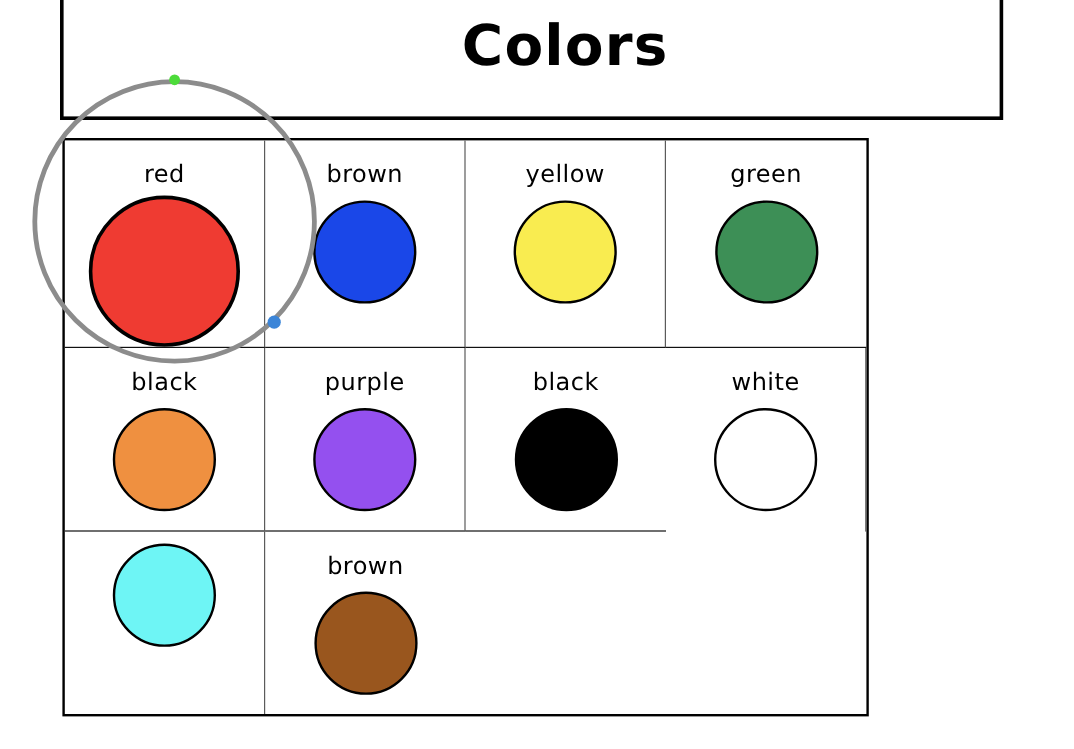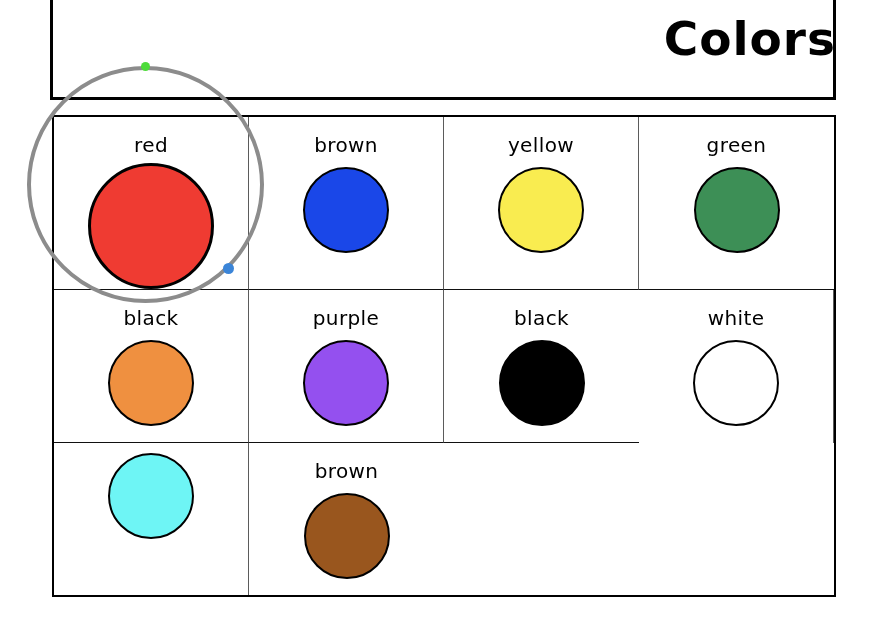--- a/index.html
+++ b/index.html
@@ -25,36 +25,37 @@
     height: 108px;
     border: 3px solid #000000;
     box-sizing: border-box;
     background: transparent;
   }
   #title-text {
     position: absolute;
     left: 50px;
     top: 8px;
     width: 786px;
-    text-align: right;
+    text-align: center;
     font-family: "DejaVu Sans", sans-serif;
     font-size: 47px;
     font-weight: 600;
     letter-spacing: 1px;
     color: #000000;
     line-height: 62px;
     white-space: nowrap;
+    padding-left: 28px;
   }
 
   
   #grid {
     position: absolute;
     left: 52px;
     top: 115px;
-    width: 784px;
+    width: 672px;
     height: 482px;
     border: 2px solid #000000;
     box-sizing: border-box;
     display: grid;
     grid-template-columns: 1fr 1fr 1fr 1fr;
     grid-template-rows: 1fr 1fr 1fr;
     background: #ffffff;
   }
   .cell {
     position: relative;

